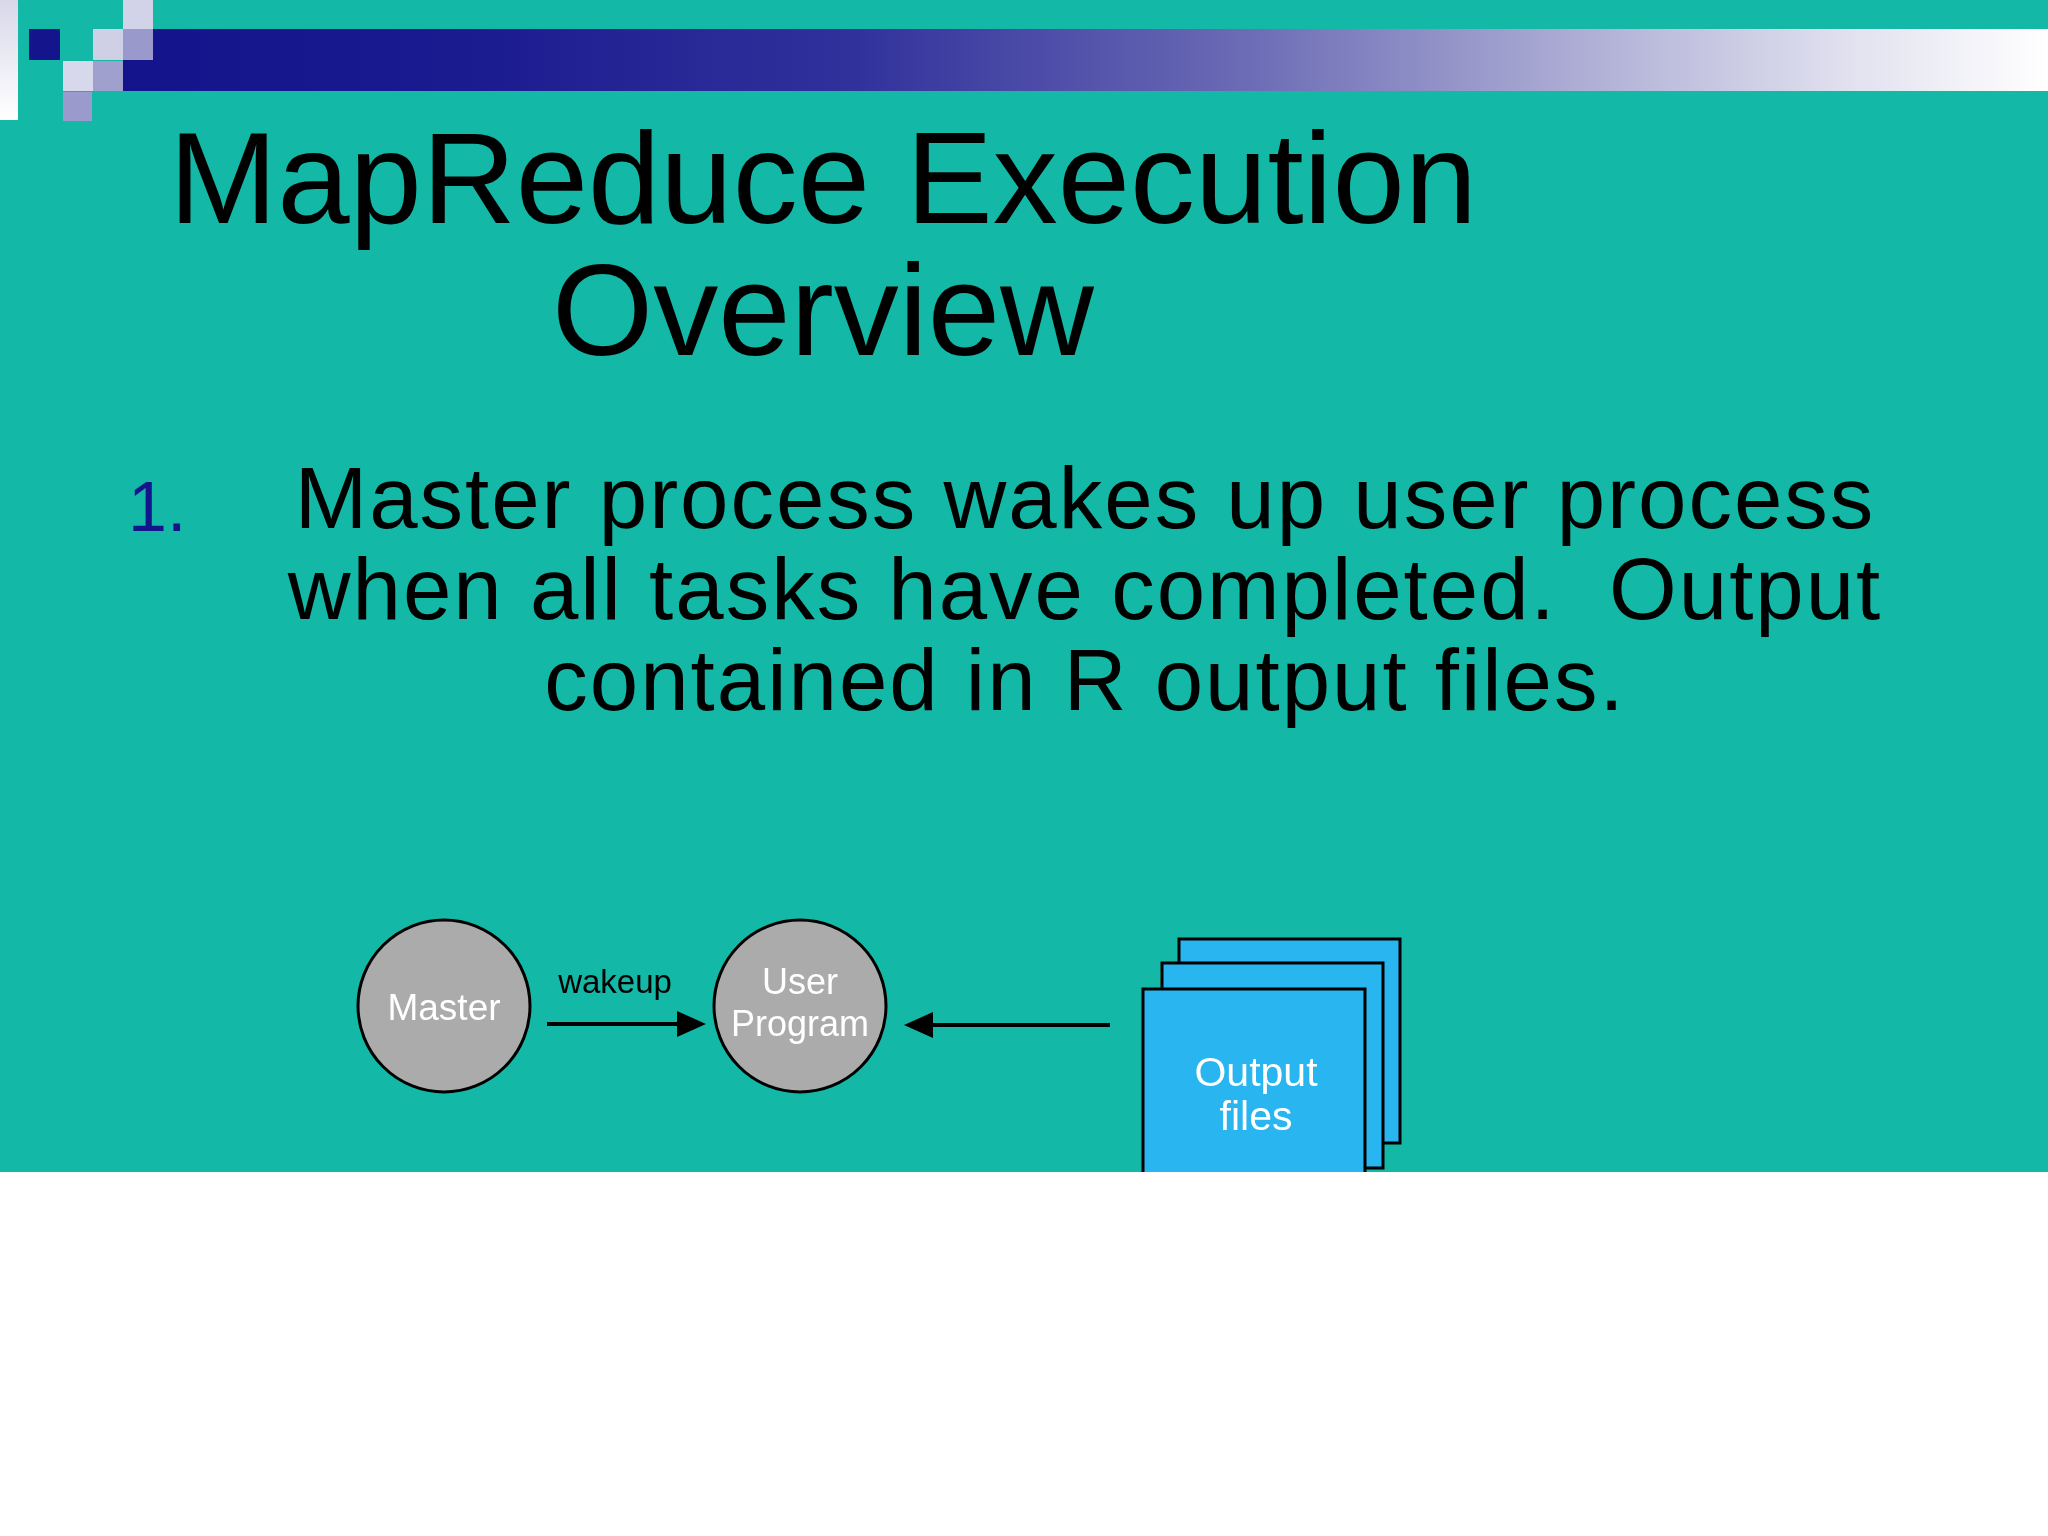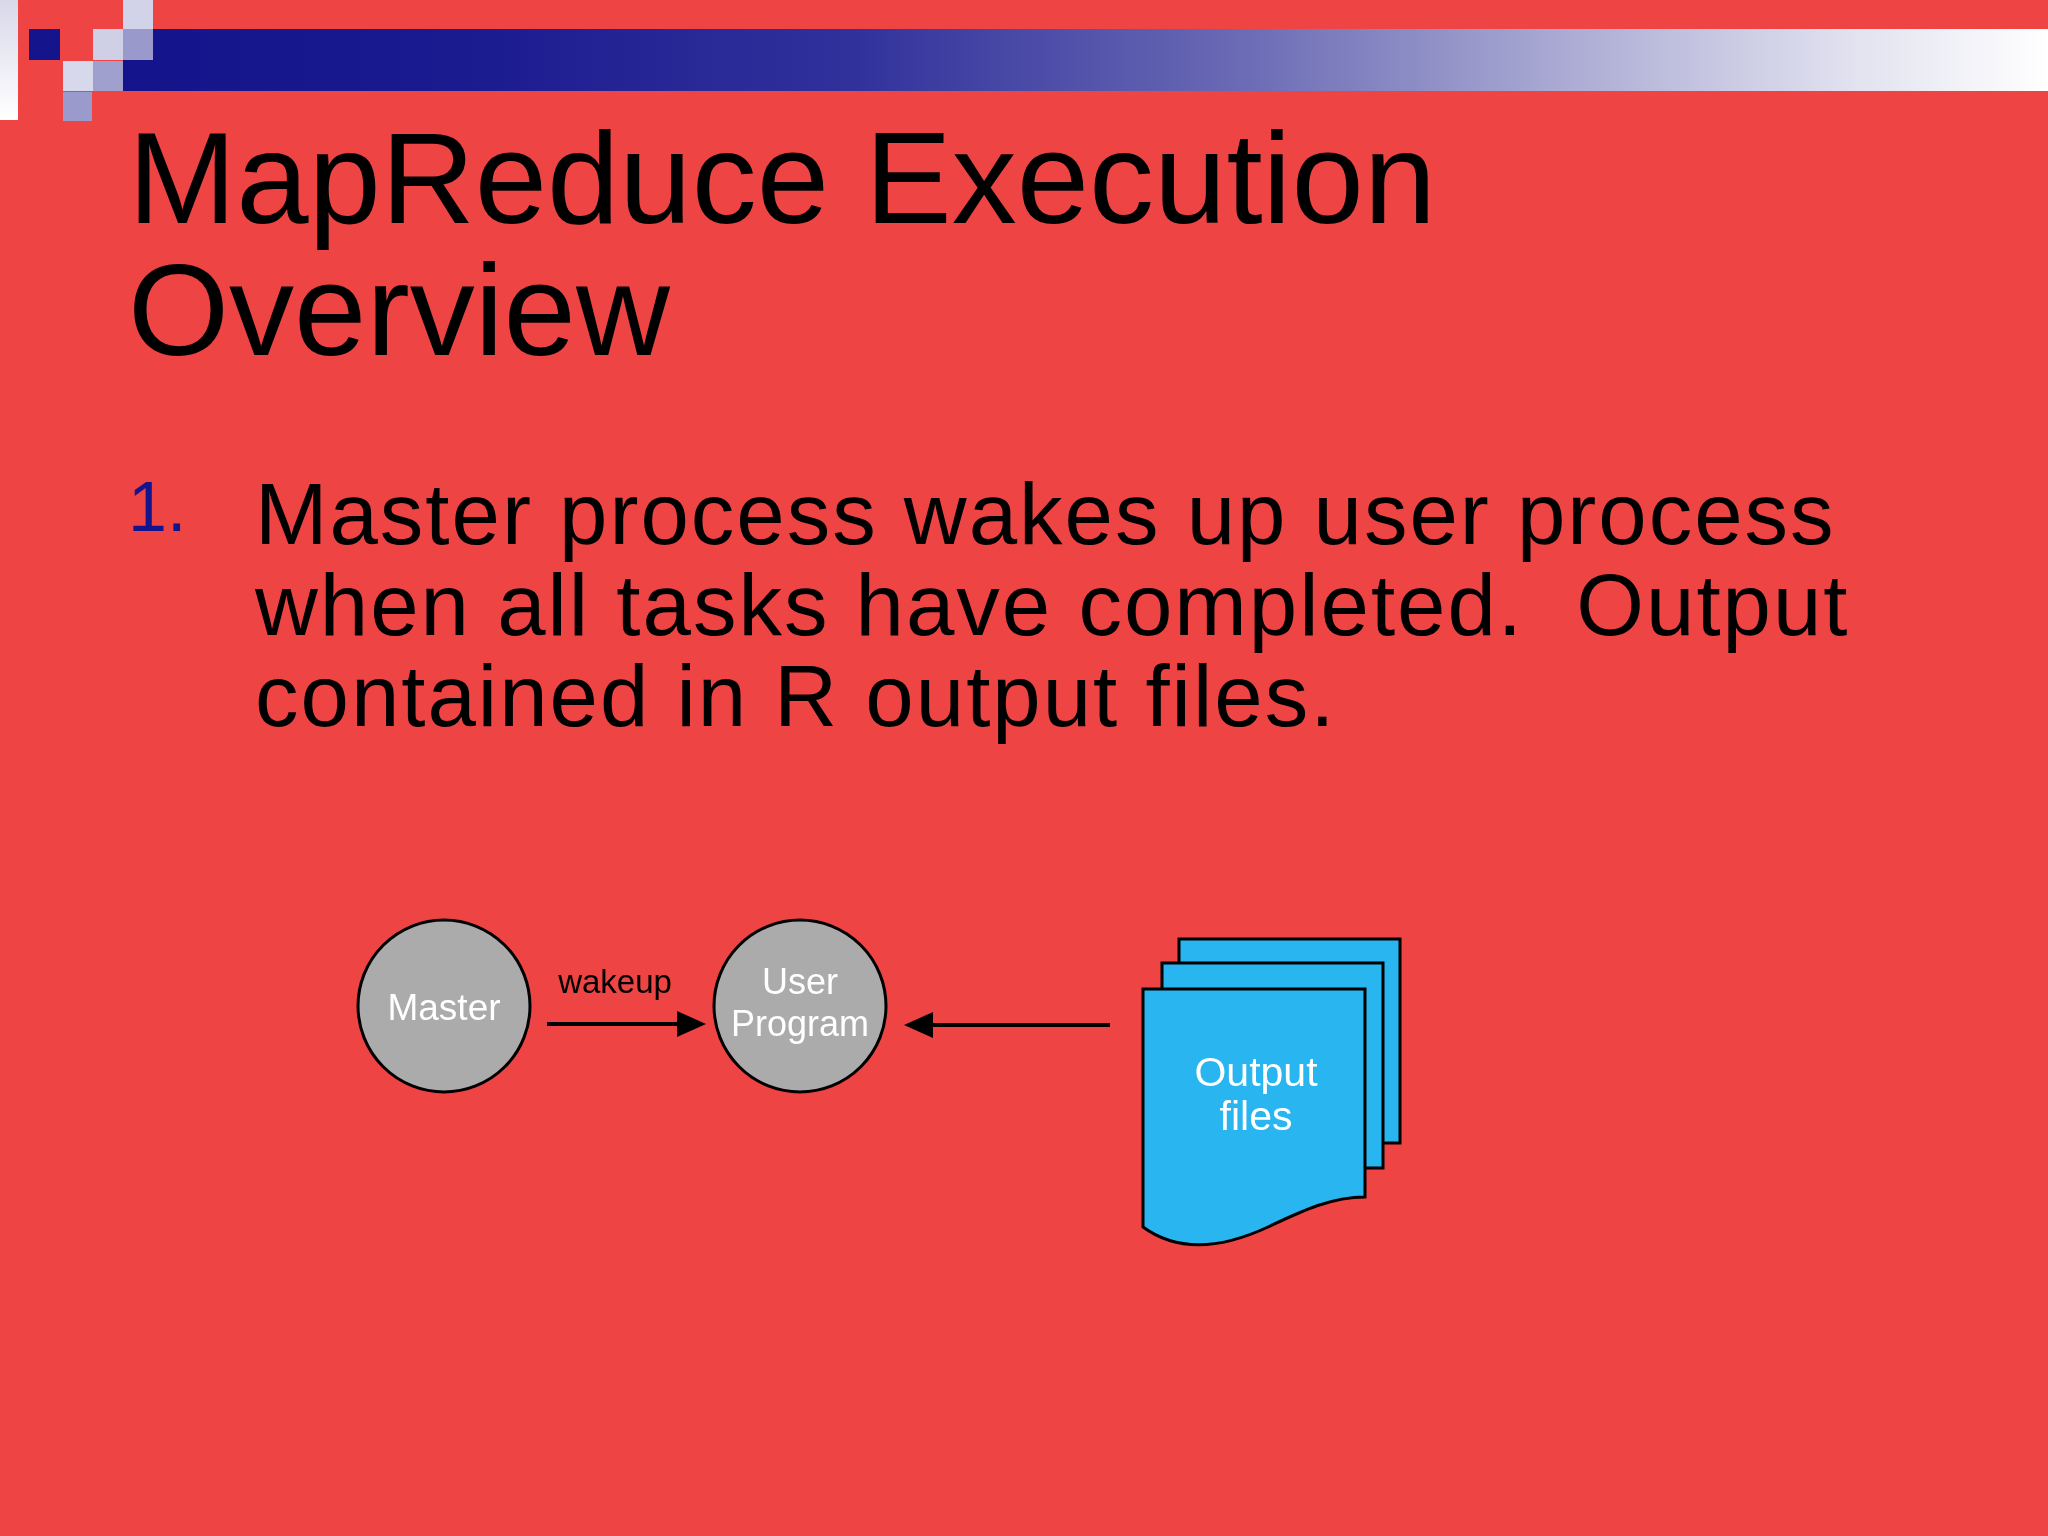--- a/index.html
+++ b/index.html
@@ -4,23 +4,24 @@
 <style>
   html, body {
     margin: 0;
     padding: 0;
     background: #ffffff;
     font-family: "Liberation Sans", sans-serif;
   }
   .slide {
     position: relative;
     width: 2048px;
-    height: 1536px;
-    background: #ef4444;
+    height: 1172px;
+    background: #14b8a6;
     overflow: hidden;
+    text-align: center;
   }
   
   .header-bar {
     position: absolute;
     left: 123px;
     top: 29px;
     width: 1925px;
     height: 62px;
     background: linear-gradient(to right,
       #13138B 0%, #1B1B90 18%, #31319C 38%,
@@ -58,21 +59,21 @@
     position: absolute;
     left: 128px;
     top: 472px;
     font-size: 70px;
     line-height: 70px;
     color: #14148C;
   }
   .bullet-text {
     position: absolute;
     left: 255px;
-    top: 468px;
+    top: 452px;
     width: 1660px;
     font-size: 87px;
     line-height: 91px;
     letter-spacing: 2px;
     color: #000000;
     white-space: pre-wrap;
   }
 
   
   .diagram-svg {

